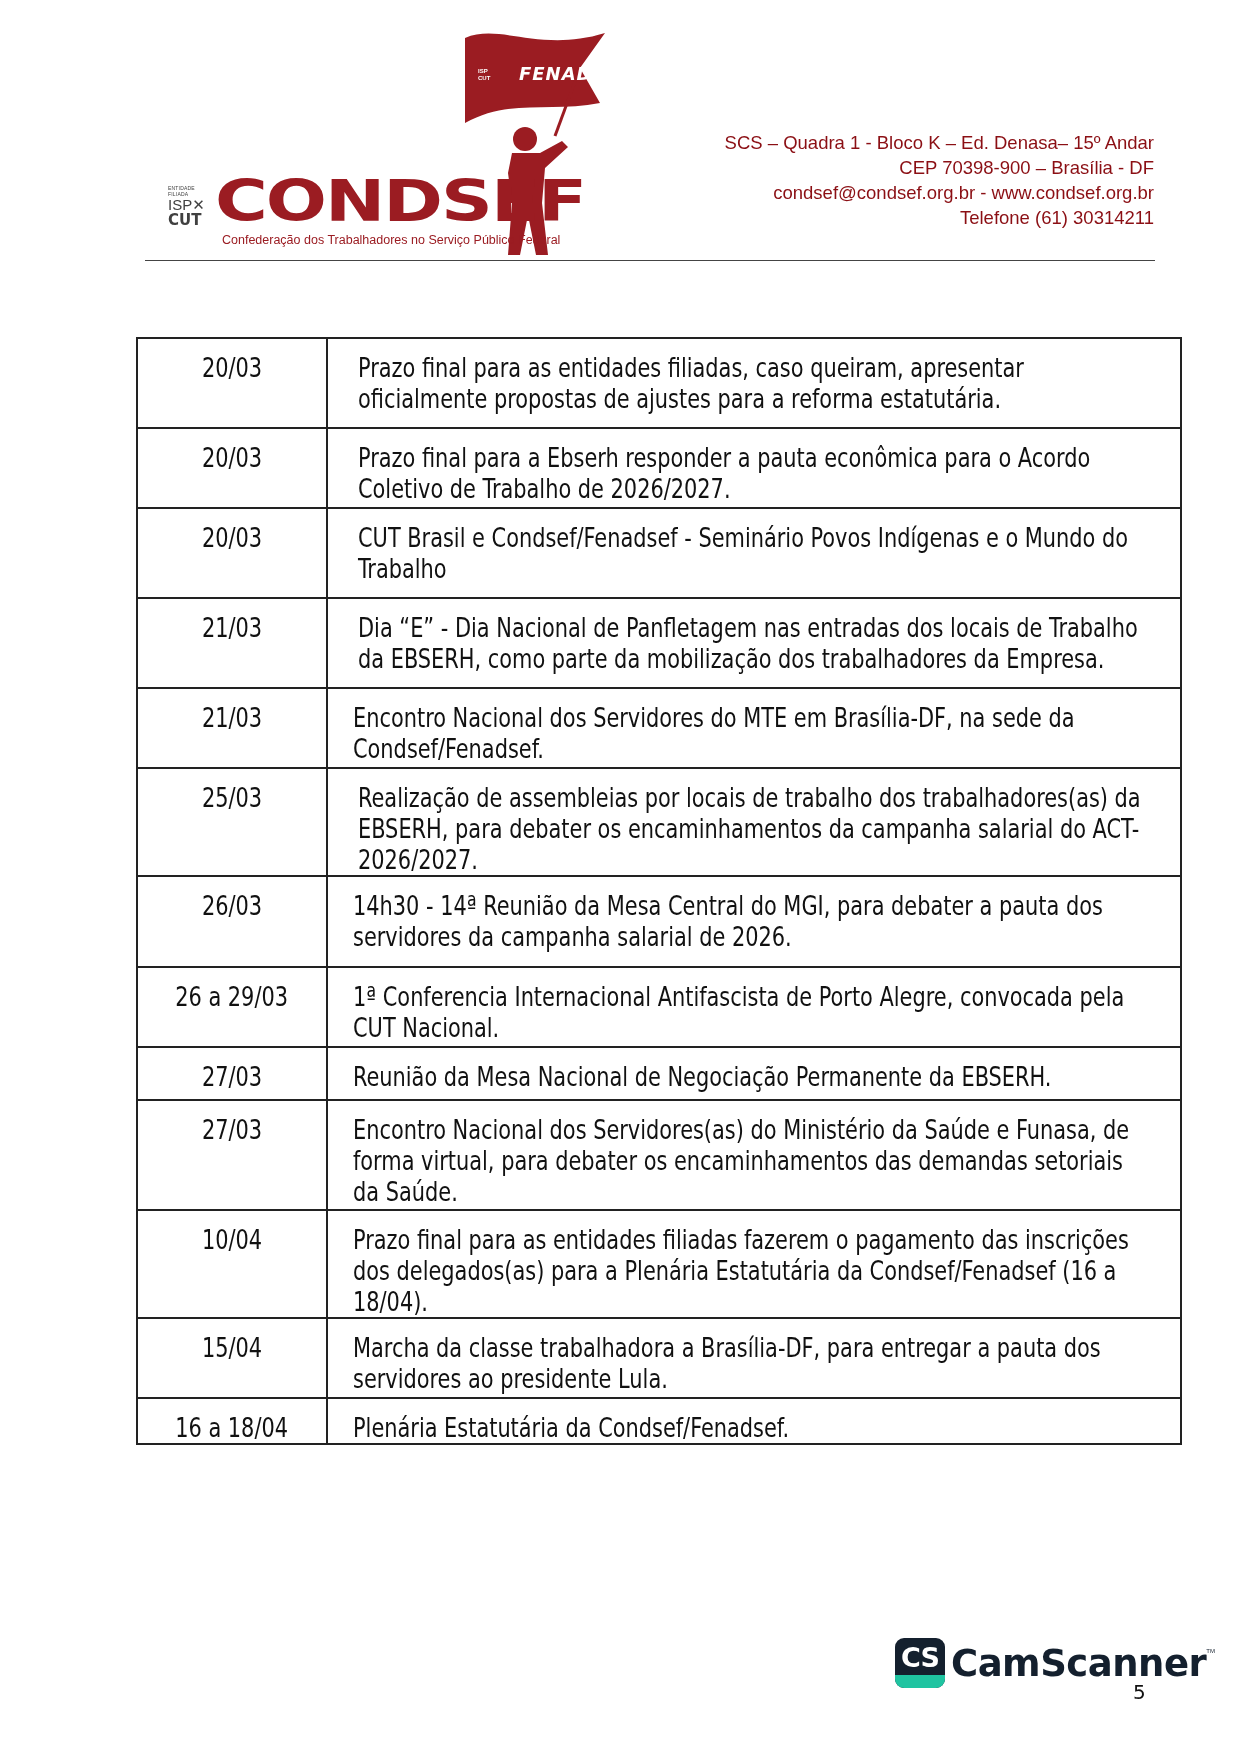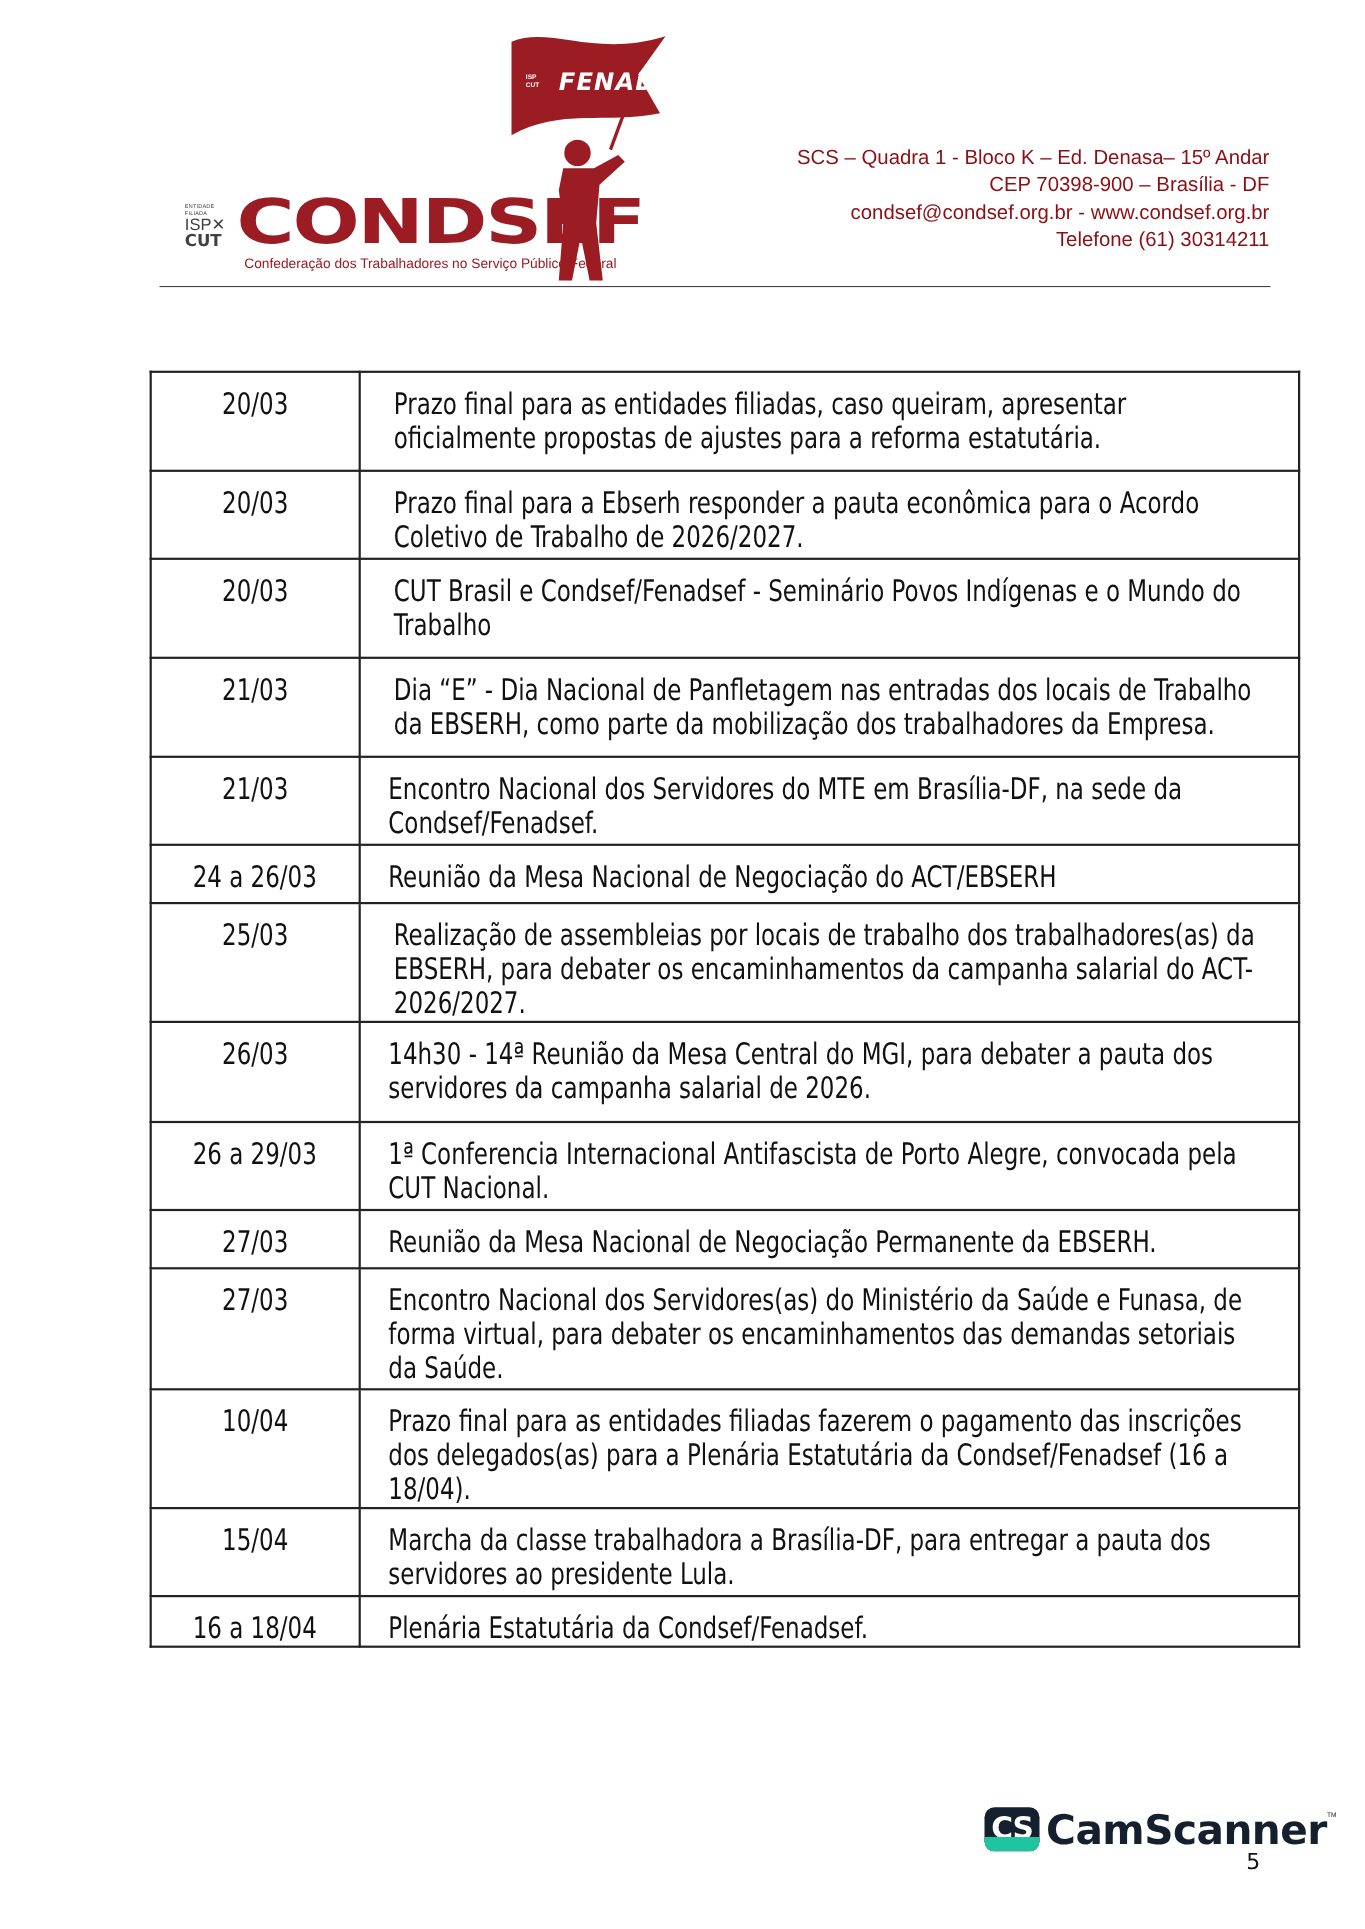--- a/index.html
+++ b/index.html
@@ -2,21 +2,21 @@
 <html><head>
 <meta charset="utf-8">
 <style>
   html, body { margin: 0; padding: 0; background: #ffffff; }
   body { width: 1241px; height: 1754px; position: relative; overflow: hidden;
          font-family: "Liberation Sans", sans-serif; color: #111; }
 
   
   .logo-block { position: absolute; left: 160px; top: 28px; width: 450px; height: 225px; }
   .flag { position: absolute; left: 300px; top: 0; width: 150px; height: 110px; }
-  .fenadsef-text { position: absolute; left: 348px; top: 35px; font-weight: bold; font-size: 22px;
+  .fenadsef-text { position: absolute; left: 359px; top: 35px; font-weight: bold; font-size: 18px;
                    color: #ffffff; letter-spacing: 1px; font-family: "DejaVu Sans", sans-serif; font-style: italic; }
   .fenadsef-small { position: absolute; left: 318px; top: 40px; width: 18px; font-size: 6px; color: #fff; line-height: 7px; font-weight: bold; }
   .person { position: absolute; left: 330px; top: 95px; width: 110px; height: 135px; }
   .affil { position: absolute; left: 8px; top: 157px; width: 45px; color: #404040; }
   .affil .tiny { font-size: 5px; letter-spacing: 0.2px; }
   .affil .isp { font-size: 15px; line-height: 15px; font-family: "Liberation Sans", sans-serif; }
   .affil .isp b { font-family: "DejaVu Sans", sans-serif; }
   .affil .cut { font-size: 15px; font-weight: 900; line-height: 15px; font-family: "DejaVu Sans", sans-serif; }
   .condsef-word { position: absolute; left: 55px; top: 145px; font-size: 72px; line-height: 72px;
                   font-weight: 900; color: #9b1c22; font-family: "DejaVu Sans", sans-serif;
@@ -36,21 +36,21 @@
            font-family: "DejaVu Sans Condensed", "DejaVu Sans", sans-serif; }
   .sched td { border: 2px solid #222; vertical-align: top; font-size: 27px; color: #111; }
   .sched td.date { width: 188px; text-align: center; padding: 13px 0 0 0; font-stretch: condensed; }
   .sched td.desc { padding: 13px 24px 0 30px; line-height: 31px; }
   .sched td.desc.tight { padding-left: 25px; }
   .txt { display: inline-block; transform: scaleX(0.86); transform-origin: left top; width: 116%; }
   .dtxt { display: inline-block; transform: scaleX(0.86); transform-origin: center top; }
 
   
   .cam { position: absolute; left: 895px; top: 1638px; height: 50px; display: flex; align-items: center; }
-  .cam-badge { width: 50px; height: 40px; border-radius: 9px; background: #14202e; position: relative;
+  .cam-badge { width: 50px; height: 50px; border-radius: 9px; background: #14202e; position: relative;
                overflow: hidden; display: flex; align-items: flex-start; justify-content: center; }
   .cam-badge .cs { color: #fff; font-weight: bold; font-size: 27px; margin-top: 4px; letter-spacing: -1px;
                    font-family: "DejaVu Sans", sans-serif; }
   .cam-badge .band { position: absolute; left: 0; bottom: 0; width: 100%; height: 13px; background: #1fc4a1; }
   .cam-word { margin-left: 6px; font-size: 37px; font-weight: bold; color: #14202e; letter-spacing: -0.5px;
               font-family: "DejaVu Sans", sans-serif; }
   .cam-tm { font-size: 6px; color: #14202e; align-self: flex-start; margin-top: 10px; }
   .page-num { position: absolute; left: 1133px; top: 1680px; font-size: 20px; color: #111;
               font-family: "DejaVu Sans", sans-serif; }
 </style>
@@ -101,24 +101,20 @@
         <td class="desc"><span class="txt">CUT Brasil e Condsef/Fenadsef - Seminário Povos Indígenas e o Mundo do Trabalho</span></td>
       </tr>
       <tr style="height: 90px;">
         <td class="date"><span class="dtxt">21/03</span></td>
         <td class="desc"><span class="txt">Dia “E” - Dia Nacional de Panfletagem nas entradas dos locais de Trabalho da EBSERH, como parte da mobilização dos trabalhadores da Empresa.</span></td>
       </tr>
       <tr style="height: 80px;">
         <td class="date"><span class="dtxt">21/03</span></td>
         <td class="desc tight"><span class="txt">Encontro Nacional dos Servidores do MTE em Brasília-DF, na sede da Condsef/Fenadsef.</span></td>
       </tr>
-      <tr style="height: 53px;">
-        <td class="date"><span class="dtxt">24 a 26/03</span></td>
-        <td class="desc tight"><span class="txt">Reunião da Mesa Nacional de Negociação do ACT/EBSERH</span></td>
-      </tr>
       <tr style="height: 82px;">
         <td class="date"><span class="dtxt">25/03</span></td>
         <td class="desc"><span class="txt">Realização de assembleias por locais de trabalho dos trabalhadores(as) da EBSERH, para debater os encaminhamentos da campanha salarial do ACT-2026/2027.</span></td>
       </tr>
       <tr style="height: 91px;">
         <td class="date"><span class="dtxt">26/03</span></td>
         <td class="desc tight"><span class="txt">14h30 - 14ª Reunião da Mesa Central do MGI, para debater a pauta dos servidores da campanha salarial de 2026.</span></td>
       </tr>
       <tr style="height: 80px;">
         <td class="date"><span class="dtxt">26 a 29/03</span></td>

